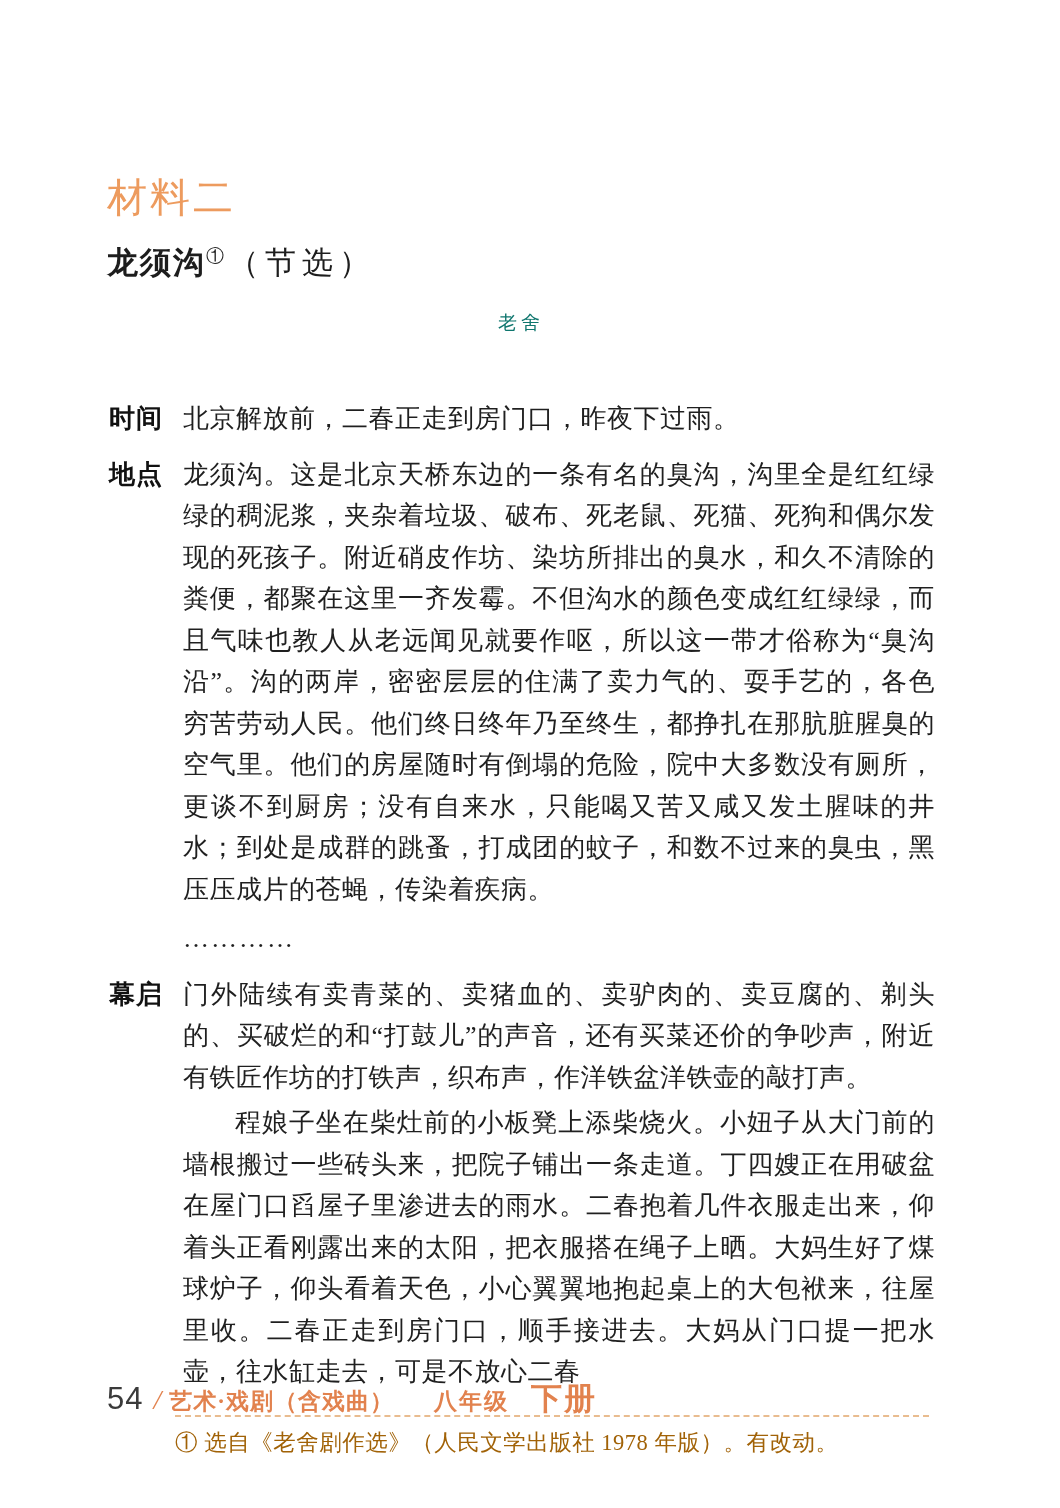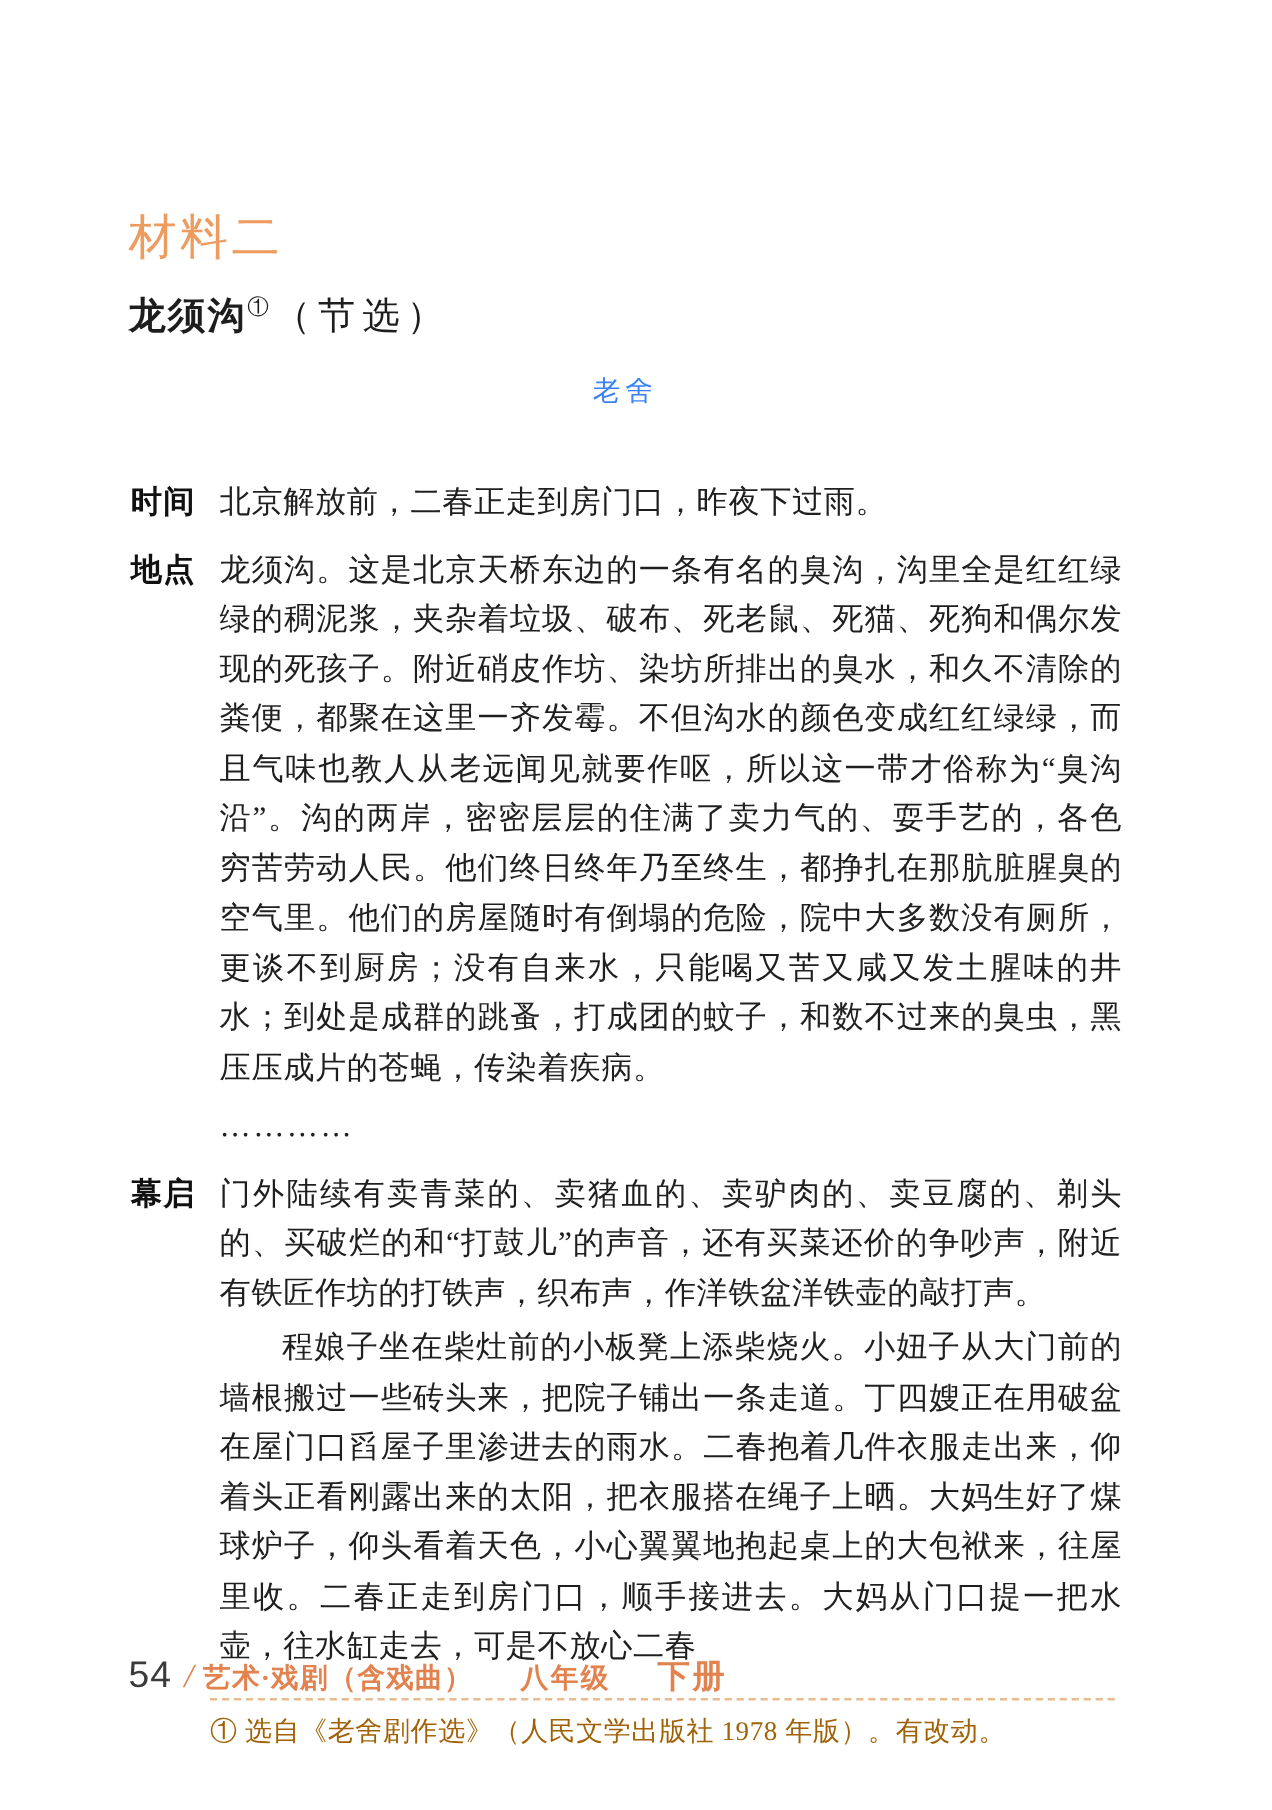--- a/index.html
+++ b/index.html
@@ -45,23 +45,23 @@
   .title-suffix {
     font-weight: normal;
     letter-spacing: 6px;
     margin-left: 4px;
   }
   .author {
     position: absolute;
     left: 107px; top: 310px;
     width: 828px;
     text-align: center;
-    font-size: 23px;
+    font-size: 19px;
     letter-spacing: 4px;
-    color: #3b82f6;
+    color: #0f766e;
   }
   
   .script {
     position: absolute;
     left: 107px; top: 384px;
     width: 828px;
     font-size: 26px;
     line-height: 41.5px;
     text-align: justify;
     letter-spacing: 0.5px;
@@ -129,22 +129,22 @@
   .footer .grade {
     color: #E2824E;
     font-weight: bold;
     font-size: 23px;
     margin-left: 40px;
     letter-spacing: 2px;
   }
   .footer .volume {
     color: #E2824E;
     font-weight: bold;
-    font-size: 27px;
-    margin-left: 39px;
+    font-size: 31px;
+    margin-left: 22px;
     letter-spacing: 2px;
   }
 </style>
 </head>
 <body>
 
 <div class="page">
 
   <div class="material-label">材料二</div>
 

